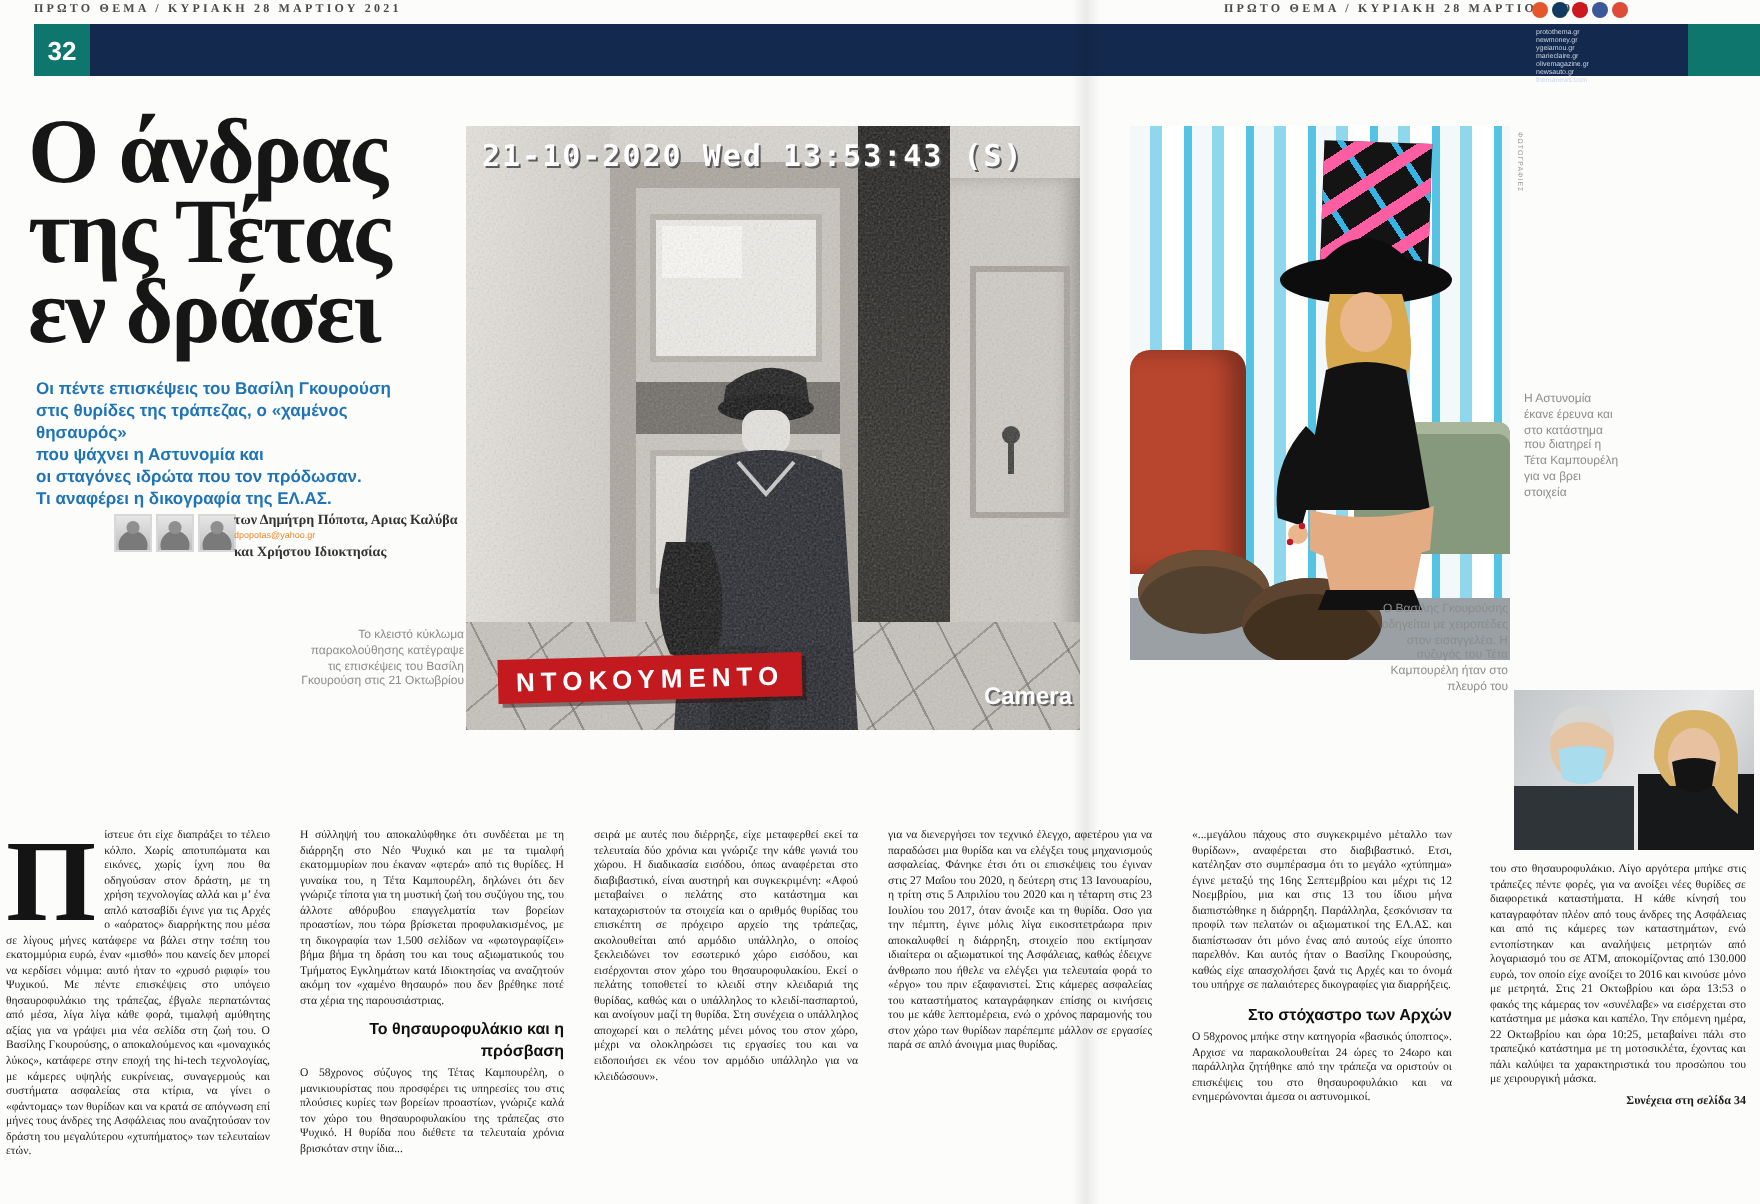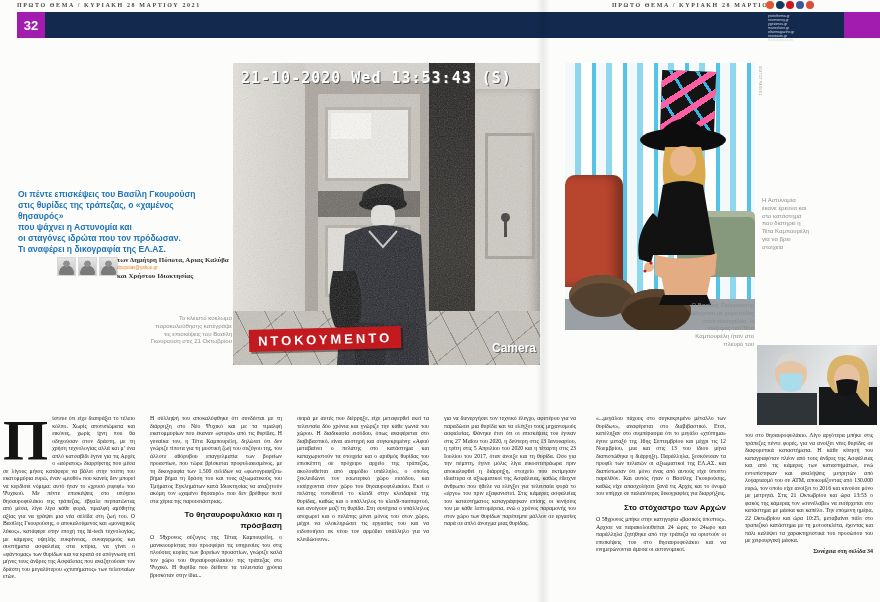--- a/index.html
+++ b/index.html
@@ -5,21 +5,21 @@
   html,body{margin:0;padding:0;background:#e9e7e2;}
   .spread{position:relative;width:880px;height:602px;background:#fcfcfa;overflow:hidden;
           font-family:"Liberation Serif",serif;color:#1b1b1b;}
   .abs{position:absolute;}
   
   .dateline{font-size:6px;letter-spacing:1.6px;color:#4a4a4a;font-weight:bold;white-space:nowrap;}
   .socials{display:flex;gap:2px;}
   .soc{width:8px;height:8px;border-radius:50%;}
   .si1{background:#e4572e}.si2{background:#12395f}.si3{background:#cc181e}.si4{background:#3b5998}.si5{background:#dd4b39}
   .navybar{left:17px;top:12px;width:857px;height:26px;background:#13294d;}
-  .foliobox{width:28px;height:26px;background:#a21caf;color:#fff;display:flex;align-items:center;justify-content:center;
+  .foliobox{width:28px;height:26px;background:#0f766e;color:#fff;display:flex;align-items:center;justify-content:center;
             font-family:"Liberation Sans",sans-serif;font-weight:bold;font-size:13px;}
   .sectiontitle{left:60px;top:17px;font-family:"Liberation Sans",sans-serif;font-weight:bold;
                 font-size:15px;letter-spacing:1px;color:#2eaee4;white-space:nowrap;}
   .sitelist{font-family:"Liberation Sans",sans-serif;font-size:3.5px;line-height:1.15;color:#cdd6e6;
             white-space:pre-line;text-align:left;}
   
   .headline{left:14px;top:56px;width:230px;font-weight:bold;font-size:46px;line-height:.87;
             letter-spacing:-1px;color:#161616;white-space:pre-line;}
   .standfirst{left:18px;top:189px;width:200px;font-family:"Liberation Sans",sans-serif;font-weight:bold;
               font-size:8.5px;line-height:1.3;color:#1f74b8;white-space:pre-line;}
@@ -95,20 +95,23 @@
   <div class="abs foliobox" style="left:17px;top:12px;">32</div>
   <div class="abs sitelist" style="left:768px;top:14px;width:64px;">protothema.gr
 newmoney.gr
 ygeiamou.gr
 marieclaire.gr
 olivemagazine.gr
 newsauto.gr
 themanews.com</div>
   <div class="abs foliobox" style="left:844px;top:12px;width:38px;padding-left:45px;">33</div>
 
+  <div class="abs headline">Ο άνδρας
+της Τέτας
+εν δράσει</div>
   <div class="abs standfirst">Οι πέντε επισκέψεις του Βασίλη Γκουρούση
 στις θυρίδες της τράπεζας, ο «χαμένος θησαυρός»
 που ψάχνει η Αστυνομία και
 οι σταγόνες ιδρώτα που τον πρόδωσαν.
 Τι αναφέρει η δικογραφία της ΕΛ.ΑΣ.</div>
 
   <div class="abs" style="left:57px;top:257px;display:flex;gap:2px;">
     <div class="mugshot"></div>
     <div class="mugshot"></div>
     <div class="mugshot"></div>

